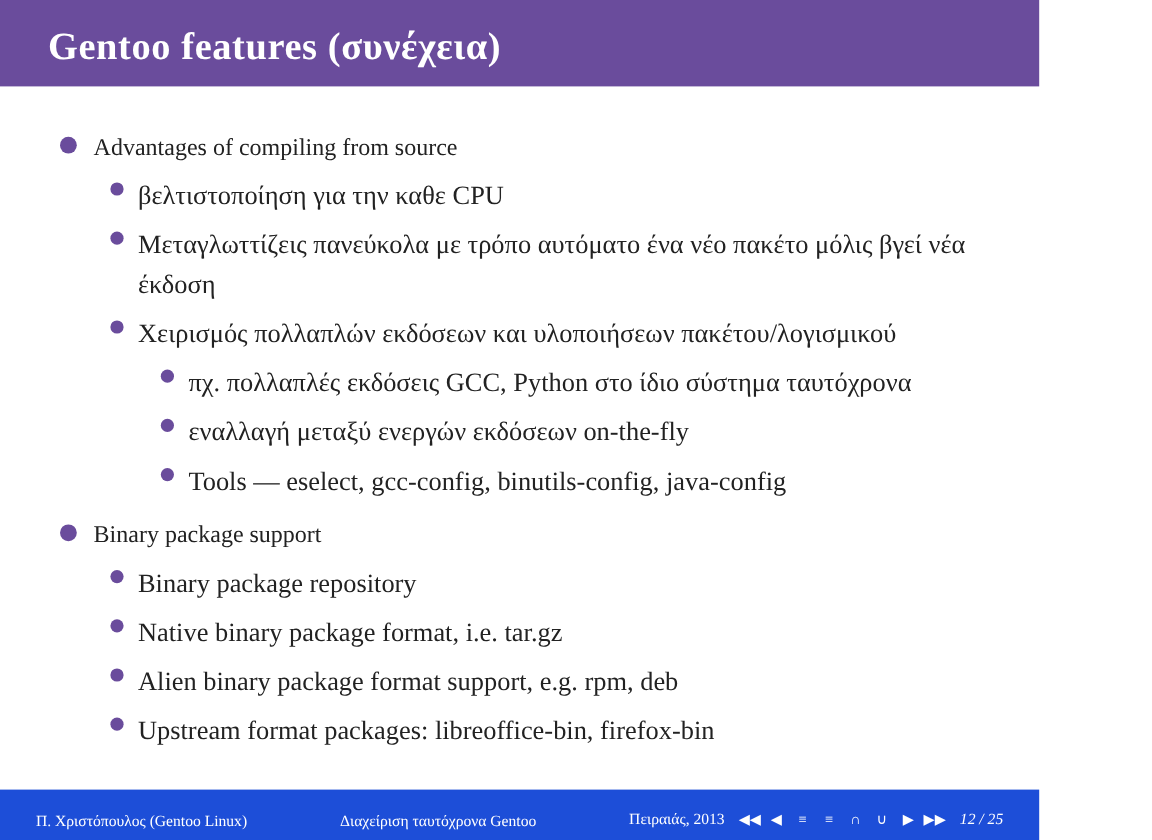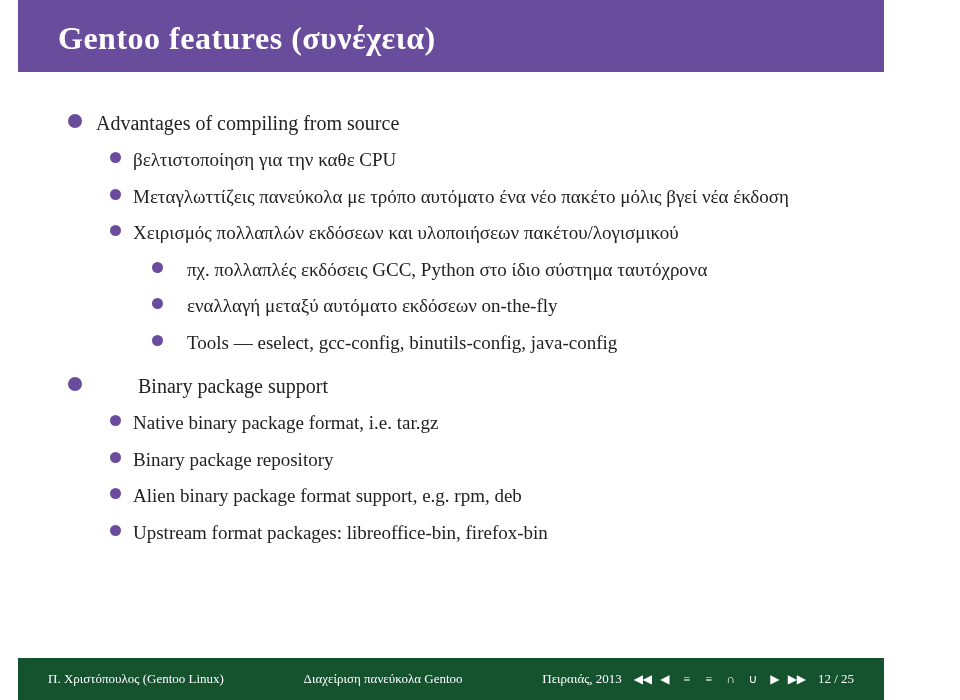--- a/index.html
+++ b/index.html
@@ -16,21 +16,20 @@
       overflow: hidden;
       position: relative;
     }
 
     .slide {
       width: 866px;
       height: 700px;
       display: flex;
       flex-direction: column;
       background: #ffffff;
-      margin-left: 18px;
     }
 
     
     .header {
       background: #6a4c9c;
       color: #ffffff;
       padding: 18px 40px 14px 40px;
       min-height: 72px;
       display: flex;
       align-items: center;
@@ -72,21 +71,21 @@
 
     .bullet-dot.small {
       width: 11px;
       height: 11px;
       background: #6a4c9c;
       margin-top: 6px;
       margin-right: 12px;
     }
 
     .bullet-text {
-      font-size: 19px;
+      font-size: 22px;
       color: #222222;
       line-height: 1.5;
       font-family: 'Linux Libertine', 'Georgia', serif;
     }
 
     .bullet-text.large {
       font-size: 20px;
     }
 
     
@@ -95,30 +94,29 @@
     }
 
     
     .level2 {
       margin-left: 42px;
     }
 
     
     .level3 {
       margin-left: 84px;
-      gap: 12px;
     }
 
     
     .footer {
-      background: #14532d;
+      background: #1d4ed8;
       color: #ffffff;
       padding: 8px 30px;
       display: flex;
-      align-items: center;
+      align-items: flex-end;
       justify-content: space-between;
       height: 42px;
     }
 
     .footer-left {
       font-size: 13px;
       color: #ffffff;
       font-family: 'Linux Libertine', 'Georgia', serif;
     }
 
@@ -151,20 +149,21 @@
       align-items: center;
       justify-content: center;
       font-size: 12px;
       color: #ffffff;
       cursor: pointer;
     }
 
     .page-num {
       font-size: 13px;
       color: #ffffff;
+      font-style: italic;
     }
   </style>
 </head>
 <body>
 
 <div class="slide">
 
   <div class="header">
     <span class="header-title">Gentoo features (συνέχεια)</span>
   </div>
@@ -192,59 +191,59 @@
       <span class="bullet-text">Χειρισμός πολλαπλών εκδόσεων και υλοποιήσεων πακέτου/λογισμικού</span>
     </div>
 
     <div class="bullet-item level3">
       <div class="bullet-dot small"></div>
       <span class="bullet-text">πχ. πολλαπλές εκδόσεις GCC, Python στο ίδιο σύστημα ταυτόχρονα</span>
     </div>
 
     <div class="bullet-item level3">
       <div class="bullet-dot small"></div>
-      <span class="bullet-text">εναλλαγή μεταξύ αυτόματο εκδόσεων on-the-fly</span>
+      <span class="bullet-text">εναλλαγή μεταξύ ενεργών εκδόσεων on-the-fly</span>
     </div>
 
 
     <div class="bullet-item level3">
       <div class="bullet-dot small"></div>
       <span class="bullet-text">Tools — eselect, gcc-config, binutils-config, java-config</span>
     </div>
 
-    <div class="bullet-item level1" style="margin-top: 6px; gap: 42px;">
+    <div class="bullet-item level1" style="margin-top: 6px;">
       <div class="bullet-dot"></div>
       <span class="bullet-text large">Binary package support</span>
     </div>
 
     <div class="bullet-item level2">
       <div class="bullet-dot small"></div>
+      <span class="bullet-text">Binary package repository</span>
+    </div>
+
+    <div class="bullet-item level2">
+      <div class="bullet-dot small"></div>
       <span class="bullet-text">Native binary package format, i.e. tar.gz</span>
-    </div>
-
-    <div class="bullet-item level2">
-      <div class="bullet-dot small"></div>
-      <span class="bullet-text">Binary package repository</span>
     </div>
 
     <div class="bullet-item level2">
       <div class="bullet-dot small"></div>
       <span class="bullet-text">Alien binary package format support, e.g. rpm, deb</span>
     </div>
 
     <div class="bullet-item level2">
       <div class="bullet-dot small"></div>
       <span class="bullet-text">Upstream format packages: libreoffice-bin, firefox-bin</span>
     </div>
 
   </div>
 
   <div class="footer">
     <span class="footer-left">Π. Χριστόπουλος (Gentoo Linux)</span>
-    <span class="footer-center">Διαχείριση πανεύκολα Gentoo</span>
+    <span class="footer-center">Διαχείριση ταυτόχρονα Gentoo</span>
     <div class="footer-right">
       <span>Πειραιάς, 2013</span>
       <div class="footer-controls">
         <span class="footer-btn">◀◀</span>
         <span class="footer-btn">◀</span>
         <span class="footer-btn">≡</span>
         <span class="footer-btn">≡</span>
         <span class="footer-btn">∩</span>
         <span class="footer-btn">∪</span>
         <span class="footer-btn">▶</span>

